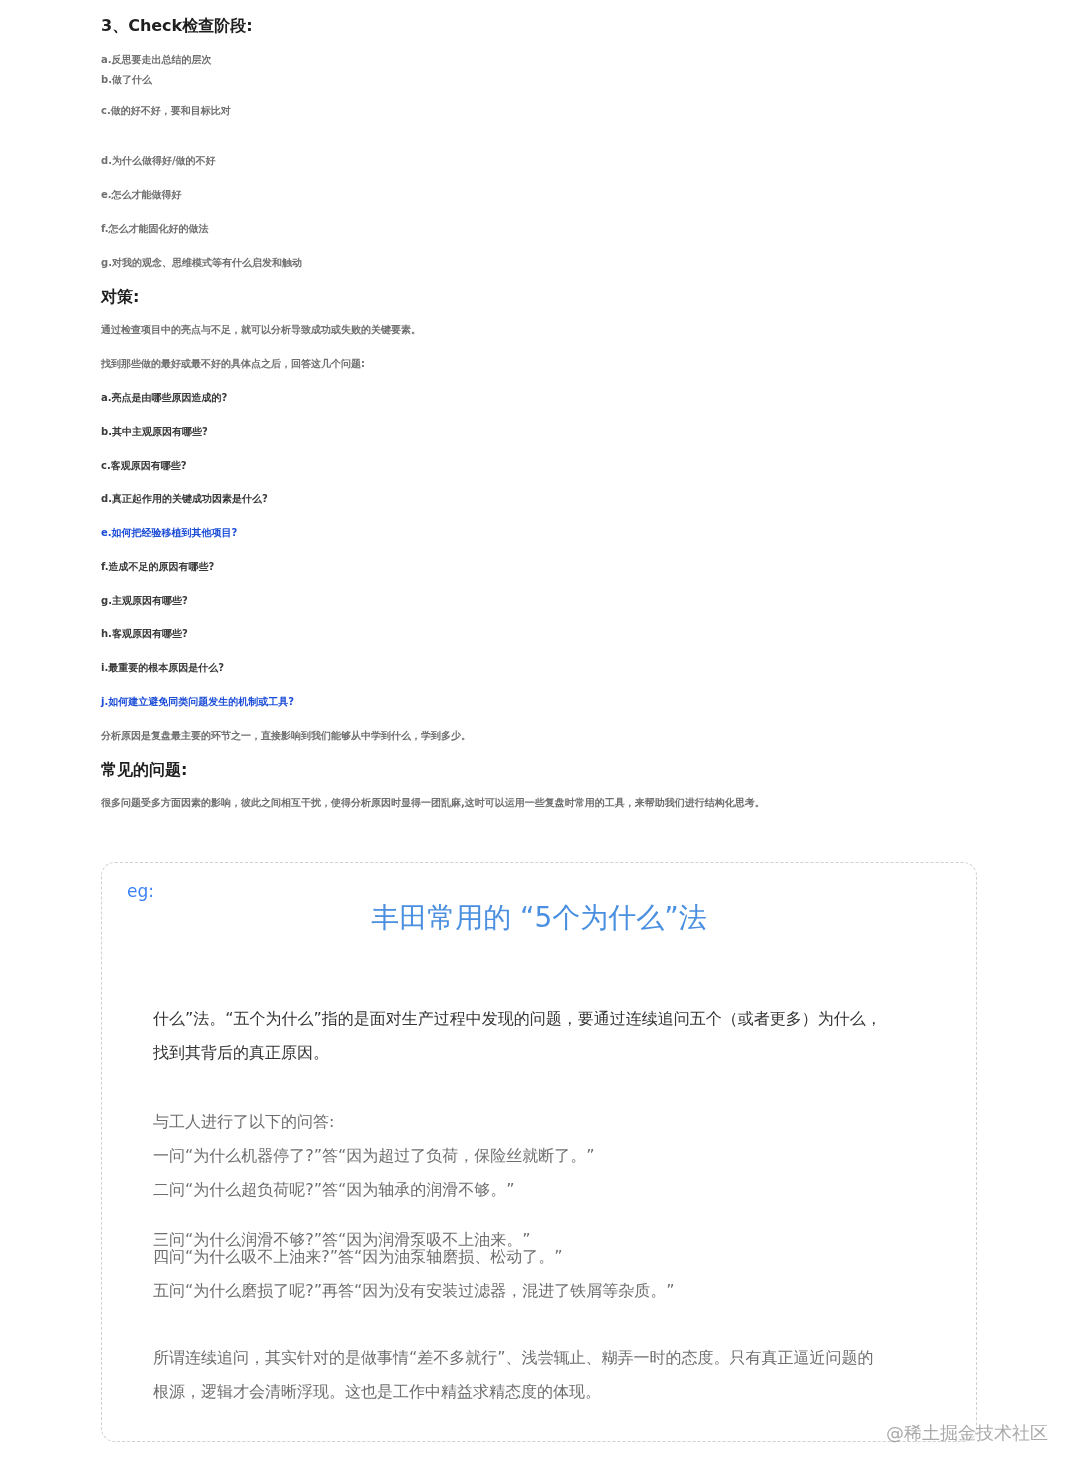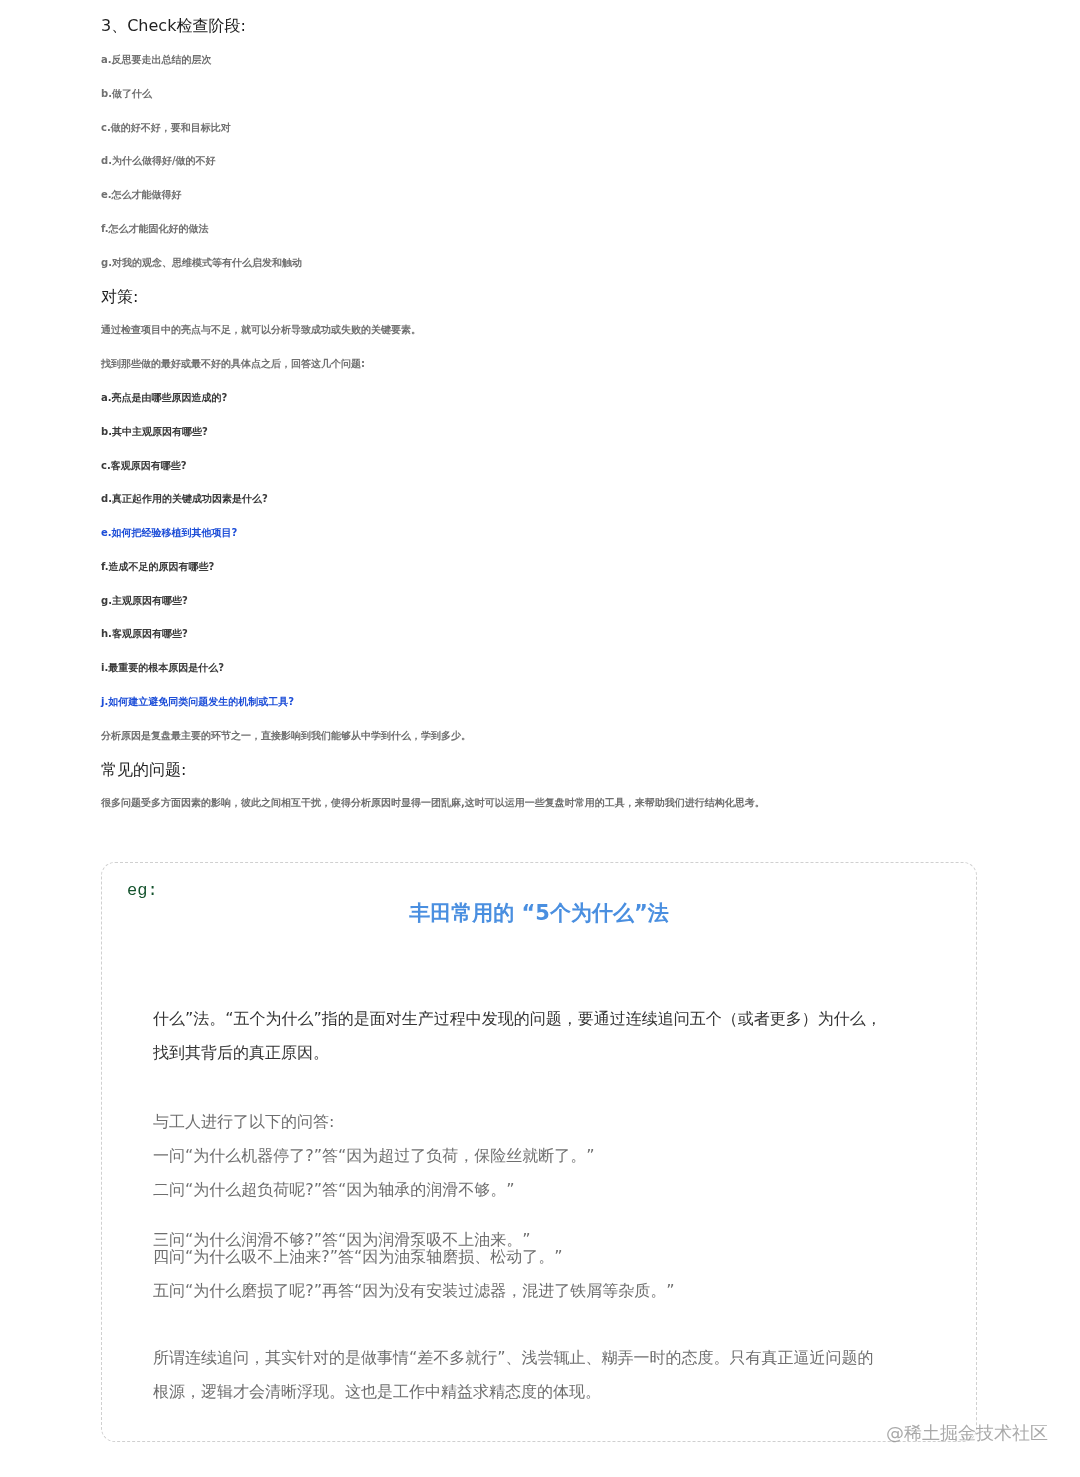--- a/index.html
+++ b/index.html
@@ -5,51 +5,51 @@
   html, body { margin: 0; padding: 0; background: #ffffff; }
   body {
     width: 1080px; height: 1477px; position: relative; overflow: hidden;
     font-family: "DejaVu Sans", "Liberation Sans", sans-serif;
     color: #6b6b6b;
   }
   .line {
     position: absolute; left: 101px; font-size: 10px; line-height: 22px;
     white-space: nowrap; color: #707070; font-weight: bold;
   }
-  .heading { color: #1e1e1e; font-weight: normal; font-size: 16px; }
+  .heading { color: #1e1e1e; font-weight: bold; font-size: 16px; }
   .dark { color: #3a3a3a; }
   .blue { color: #1d4ed8; }
   .wrap { white-space: normal; width: 880px; line-height: 34px; }
   .eg-box {
     position: absolute; left: 101px; top: 862px; width: 876px; height: 580px;
     border: 1.5px dashed #d0d0d0; border-radius: 14px; box-sizing: border-box;
   }
-  .eg-label { position: absolute; left: 25px; top: 18px; font-size: 17px; color: #14532d; font-family: Liberation Mono, monospace; }
+  .eg-label { position: absolute; left: 25px; top: 18px; font-size: 17px; color: #3b82f6; }
   .eg-title {
     position: absolute; left: 0; right: 0; top: 36px; text-align: center;
-    font-size: 21px; color: #4a8fe0; font-weight: bold;
+    font-size: 28px; color: #4a8fe0;
   }
   .eg-line {
     position: absolute; left: 51px; font-size: 16px; line-height: 22px; color: #6e6e6e;
     white-space: nowrap;
   }
   .eg-dark { color: #333333; margin-top: 32px; }
   .watermark {
     position: absolute; left: 886px; top: 1421px; font-size: 18px;
     color: rgba(140,140,140,0.75); white-space: nowrap;
   }
 </style>
 </head>
 <body>
 
 <div>
   <div class="line heading" style="top:15px">3、Check检查阶段:</div>
   <div class="line" style="top:49px">a.反思要走出总结的层次</div>
-  <div class="line" style="top:83px">b.做了什么</div>
-  <div class="line" style="top:117px">c.做的好不好，要和目标比对</div>
+  <div class="line" style="top:69px">b.做了什么</div>
+  <div class="line" style="top:100px">c.做的好不好，要和目标比对</div>
   <div class="line" style="top:150px">d.为什么做得好/做的不好</div>
   <div class="line" style="top:184px">e.怎么才能做得好</div>
   <div class="line" style="top:218px">f.怎么才能固化好的做法</div>
   <div class="line" style="top:252px">g.对我的观念、思维模式等有什么启发和触动</div>
 </div>
 
 <div>
   <div class="line heading" style="top:286px">对策:</div>
   <div class="line" style="top:319px">通过检查项目中的亮点与不足，就可以分析导致成功或失败的关键要素。</div>
   <div class="line" style="top:353px">找到那些做的最好或最不好的具体点之后，回答这几个问题:</div>

